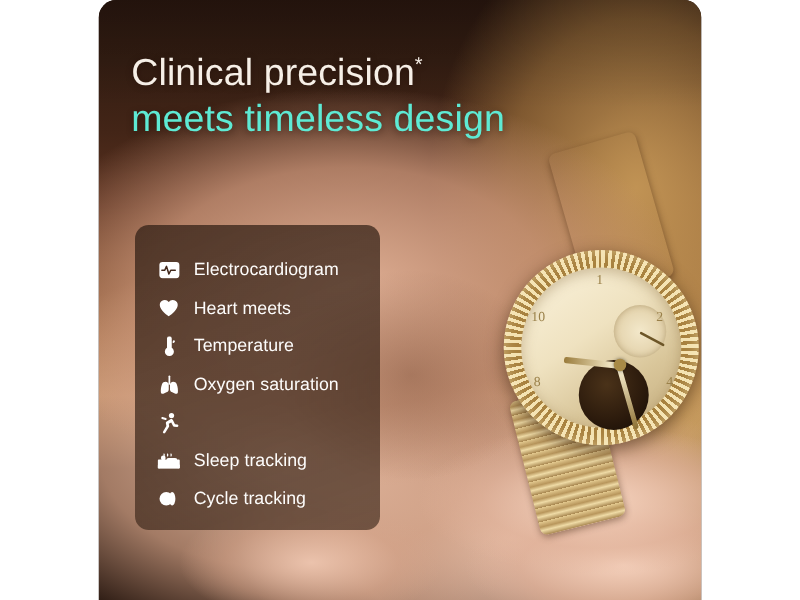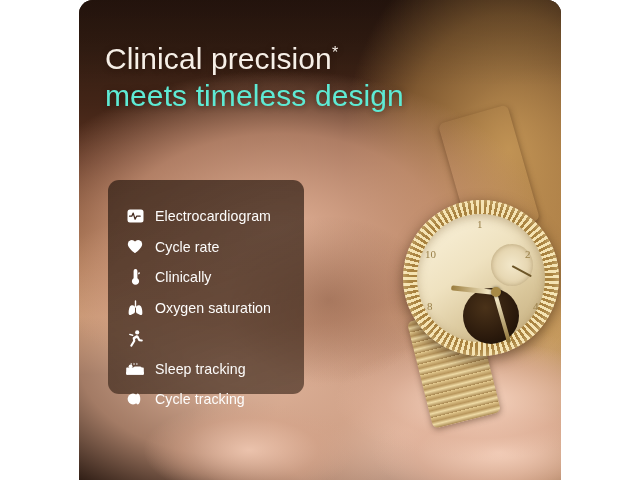--- a/index.html
+++ b/index.html
@@ -112,21 +112,21 @@
     position:absolute; left:105px; top:40px; width:430px;
     color:#f6efe7; letter-spacing:.1px;
     text-shadow:0 1px 6px rgba(30,12,4,.45);
   }
   .hl-1 { font-size:30px; font-weight:400; line-height:1.24; white-space:nowrap; }
   .hl-2 { font-size:30px; font-weight:300; line-height:1.24; white-space:nowrap; color:#5eead4; }
   .hl-star { font-size:16px; vertical-align:super; line-height:0; }
 
   
   .panel {
-    position:absolute; left:108px; top:180px; width:196px; height:214px;
+    position:absolute; left:108px; top:180px; width:196px; height:244px;
     border-radius:11px;
     background:linear-gradient(160deg, rgba(58,38,27,.80) 0%, rgba(64,43,31,.76) 45%, rgba(72,49,35,.70) 100%);
     backdrop-filter:blur(2px);
     padding:21px 0 0 18px;
   }
   .frow { display:flex; align-items:center; height:30.5px; }
   .fic {
     width:18px; height:17px; margin-right:11px; flex:0 0 18px;
     display:flex; align-items:center; justify-content:center;
     color:#ffffff;
@@ -194,32 +194,32 @@
         </span>
         <span class="flbl">Electrocardiogram</span>
       </div>
 
       <div class="frow">
         <span class="fic">
           <svg width="16" height="15" viewBox="0 0 16 15">
               <path d="M8 14S0.8 9.3 0.8 4.9A4 4 0 0 1 8 2.6 4 4 0 0 1 15.2 4.9C15.2 9.3 8 14 8 14z" fill="#fff"></path>
             </svg>
         </span>
-        <span class="flbl">Cycle rate</span>
+        <span class="flbl">Heart meets</span>
       </div>
 
       <div class="frow">
         <span class="fic">
           <svg width="12" height="17" viewBox="0 0 12 17">
               <path d="M4.6 1.9a1.9 1.9 0 1 1 3.8 0v7.3a3.6 3.6 0 1 1-3.8 0z" fill="#fff"></path>
               <circle cx="6.5" cy="12.4" r="2.5" fill="#fff"></circle>
               <path d="M9.6 3.4c.9-.5 1.7.4 1.2 1.2-.4.7-1.6.9-1.6.9s-.3-1.6.4-2.1z" fill="#fff"></path>
             </svg>
         </span>
-        <span class="flbl">Clinically</span>
+        <span class="flbl">Temperature</span>
       </div>
 
       <div class="frow">
         <span class="fic">
           <svg width="17" height="16" viewBox="0 0 17 16">
               <path d="M8.5 1v6" stroke="#fff" stroke-width="1.4" stroke-linecap="round"></path>
               <path d="M7.3 6.1C6 4.8 3.4 5.2 2.6 7.3c-.8 2-1.1 4.5-.9 6.5.1 1 1.1 1.5 2 1.1l2.9-1.3c.9-.4 1.4-1.3 1.4-2.3V7.4c0-.5-.3-1-.7-1.3z" fill="#fff"></path>
               <path d="M9.7 6.1c1.3-1.3 3.9-.9 4.7 1.2.8 2 1.1 4.5.9 6.5-.1 1-1.1 1.5-2 1.1l-2.9-1.3c-.9-.4-1.4-1.3-1.4-2.3V7.4c0-.5.3-1 .7-1.3z" fill="#fff"></path>
             </svg>
         </span>

